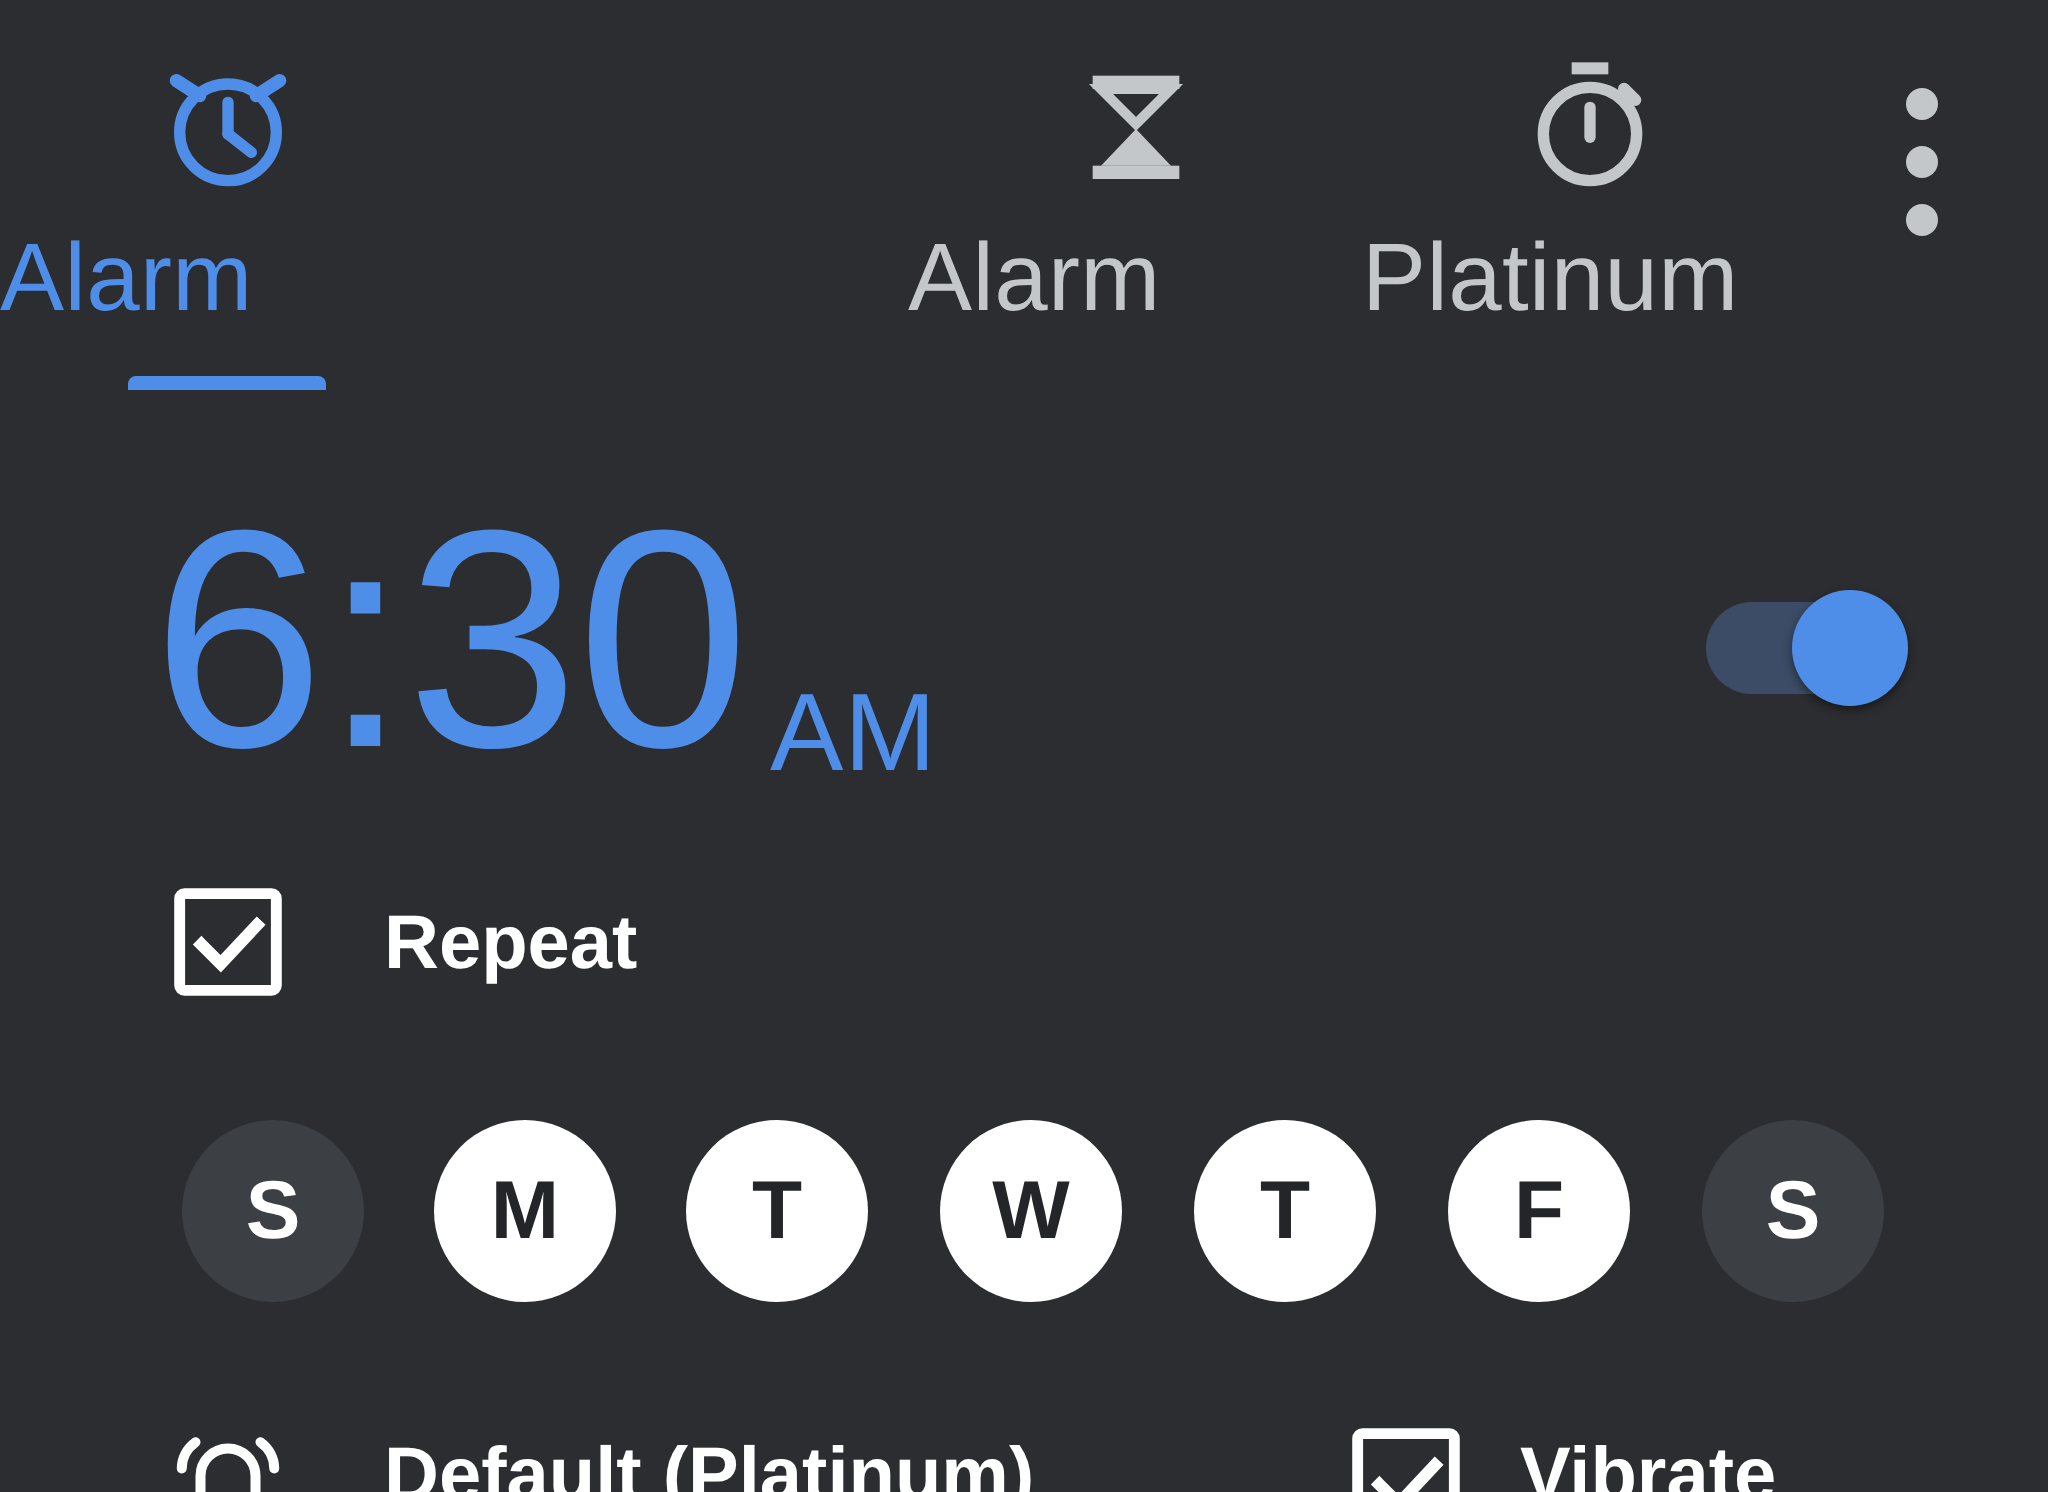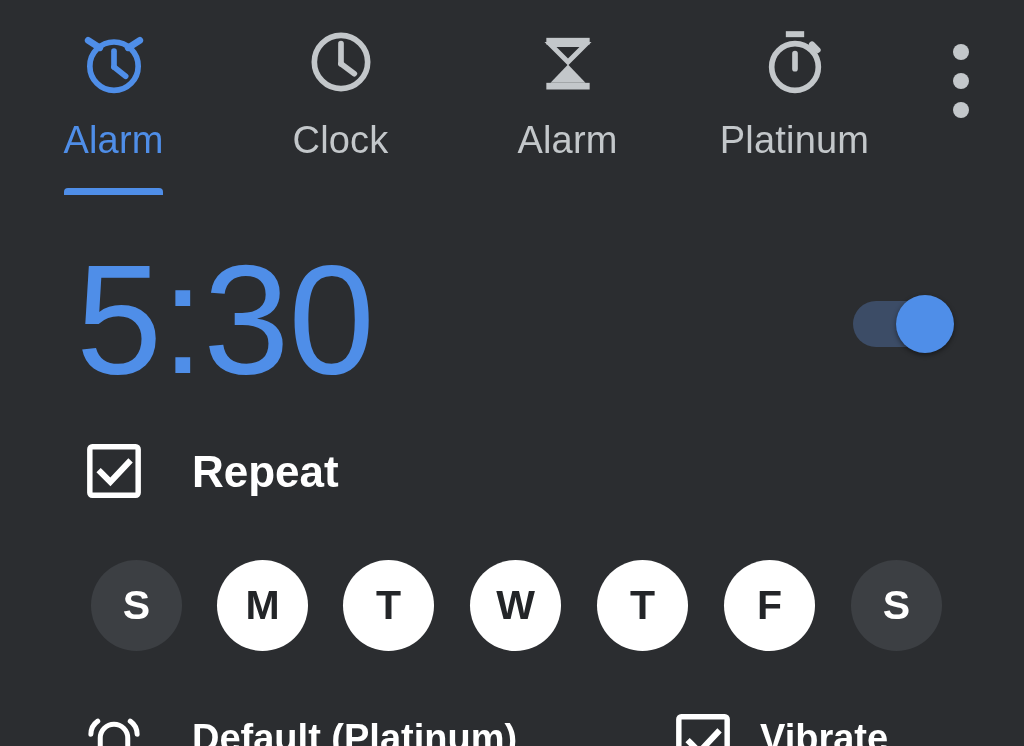--- a/index.html
+++ b/index.html
@@ -38,22 +38,22 @@
     width: 80px;
     height: 80px;
     margin-left: -40px;
   }
   .tab-icon svg { display: block; width: 80px; height: 80px; }
   .tab-label {
     position: absolute;
     left: 0;
     top: 118px;
     width: 100%;
-    text-align: center;
-    font-size: 38px;
+    text-align: left;
+    font-size: 48px;
     line-height: 44px;
     letter-spacing: 0.2px;
     color: #c3c7ca;
     white-space: nowrap;
   }
   .tab.active .tab-label { color: #4f8ee8; }
   #tab-indicator {
     position: absolute;
     left: 64px;
     top: 188px;
@@ -164,21 +164,21 @@
     position: absolute;
     width: 58px;
     height: 58px;
   }
   .cbox svg { display: block; width: 58px; height: 58px; }
   #repeat-check { left: 85px; top: 2px; }
   #repeat-label {
     position: absolute;
     left: 192px;
     top: 10px;
-    font-size: 44px;
+    font-size: 38px;
     line-height: 44px;
     color: #ffffff;
     font-weight: bold;
   }
 
   
   #days-row {
     position: absolute;
     left: 0;
     top: 360px;
@@ -272,30 +272,20 @@
           <circle cx="24" cy="26.5" r="14.5" fill="none" stroke="#4f8ee8" stroke-width="3.4"></circle>
           <line x1="24" y1="17.5" x2="24" y2="27" stroke="#4f8ee8" stroke-width="3.4" stroke-linecap="round"></line>
           <line x1="24" y1="27" x2="31" y2="32.5" stroke="#4f8ee8" stroke-width="3.4" stroke-linecap="round"></line>
           <line x1="8.5" y1="11" x2="15.5" y2="15.5" stroke="#4f8ee8" stroke-width="4" stroke-linecap="round"></line>
           <line x1="39.5" y1="11" x2="32.5" y2="15.5" stroke="#4f8ee8" stroke-width="4" stroke-linecap="round"></line>
         </svg>
       </span>
       <div class="tab-label">Alarm</div>
     </div>
 
-    <div class="tab" style="left:227px;">
-      <span class="tab-icon">
-        <svg viewBox="0 0 48 48">
-          <circle cx="24" cy="24" r="16" fill="none" stroke="#c3c7ca" stroke-width="3.4"></circle>
-          <line x1="24" y1="13" x2="24" y2="25" stroke="#c3c7ca" stroke-width="3.4" stroke-linecap="round"></line>
-          <line x1="24" y1="25" x2="32" y2="31" stroke="#c3c7ca" stroke-width="3.4" stroke-linecap="round"></line>
-        </svg>
-      </span>
-      <div class="tab-label">Clock</div>
-    </div>
 
     <div class="tab" style="left:454px;">
       <span class="tab-icon">
         <svg viewBox="0 0 48 48">
           <rect x="11" y="9.5" width="26" height="4" fill="#c3c7ca"></rect>
           <rect x="11" y="36.5" width="26" height="4" fill="#c3c7ca"></rect>
           <path d="M13.5 13.5 L34.5 13.5 L24 24 Z" fill="none" stroke="#c3c7ca" stroke-width="3"></path>
           <path d="M13.5 36.5 L34.5 36.5 L24 25.5 Z" fill="#c3c7ca"></path>
         </svg>
       </span>
@@ -319,21 +309,22 @@
     <div id="overflow">
       <span class="dot d1"></span>
       <span class="dot d2"></span>
       <span class="dot d3"></span>
     </div>
   </div>
 
   <div id="alarm-card">
 
     <div id="time-row">
-      <div id="time-text">5:30</div>
+      <div id="time-text">6:30</div>
+      <div id="time-meridiem">AM</div>
     </div>
 
     <div id="alarm-toggle">
       <div id="toggle-track"></div>
       <div id="toggle-thumb"></div>
     </div>
 
     <div id="repeat-row">
       <span class="cbox" id="repeat-check">
         <svg viewBox="0 0 48 48">

